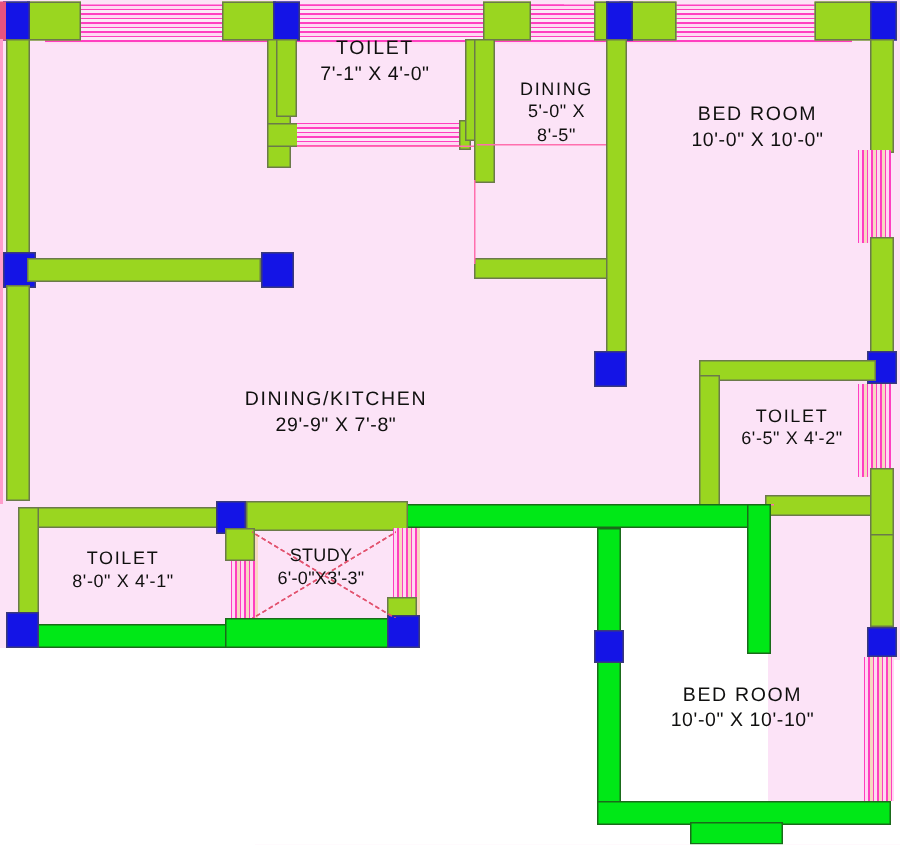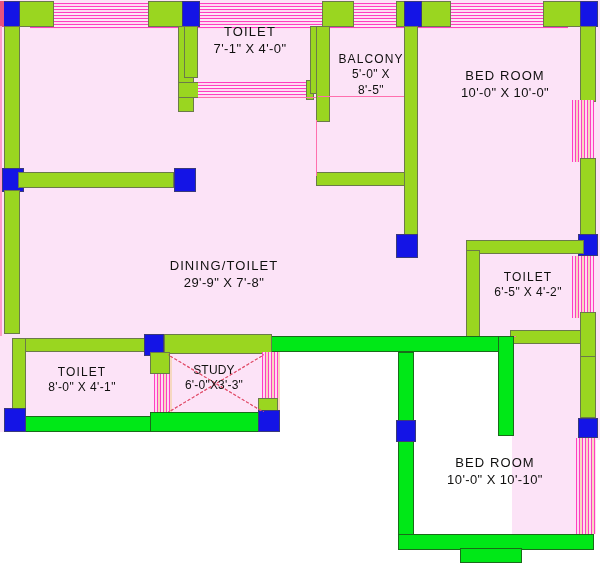--- a/index.html
+++ b/index.html
@@ -170,33 +170,33 @@
   <div class="win-v" style="left:576px;top:438px;width:20px;height:96px;"></div>
   <div class="wall bright" style="left:460px;top:548px;width:62px;height:15px;"></div>
 
 
   <div class="lbl" style="left:250px;top:24px;">
     <span class="nm">TOILET</span>
     <span class="dm">7'-1" X 4'-0"</span>
   </div>
 
   <div class="lbl narrow" style="left:371px;top:52px;">
-    <span class="nm">BALCONY</span>
+    <span class="nm">DINING</span>
     <span class="dm">5'-0" X</span>
     <span class="dm">8'-5"</span>
   </div>
 
   <div class="lbl" style="left:505px;top:68px;">
     <span class="nm">BED ROOM</span>
     <span class="dm">10'-0" X 10'-0"</span>
   </div>
 
 
   <div class="lbl" style="left:224px;top:258px;">
-    <span class="nm">DINING/TOILET</span>
+    <span class="nm">DINING/KITCHEN</span>
     <span class="dm">29'-9" X 7'-8"</span>
   </div>
 
   <div class="lbl narrow" style="left:528px;top:270px;">
     <span class="nm">TOILET</span>
     <span class="dm">6'-5" X 4'-2"</span>
   </div>
 
   <div class="lbl narrow" style="left:82px;top:365px;">
     <span class="nm">TOILET</span>

